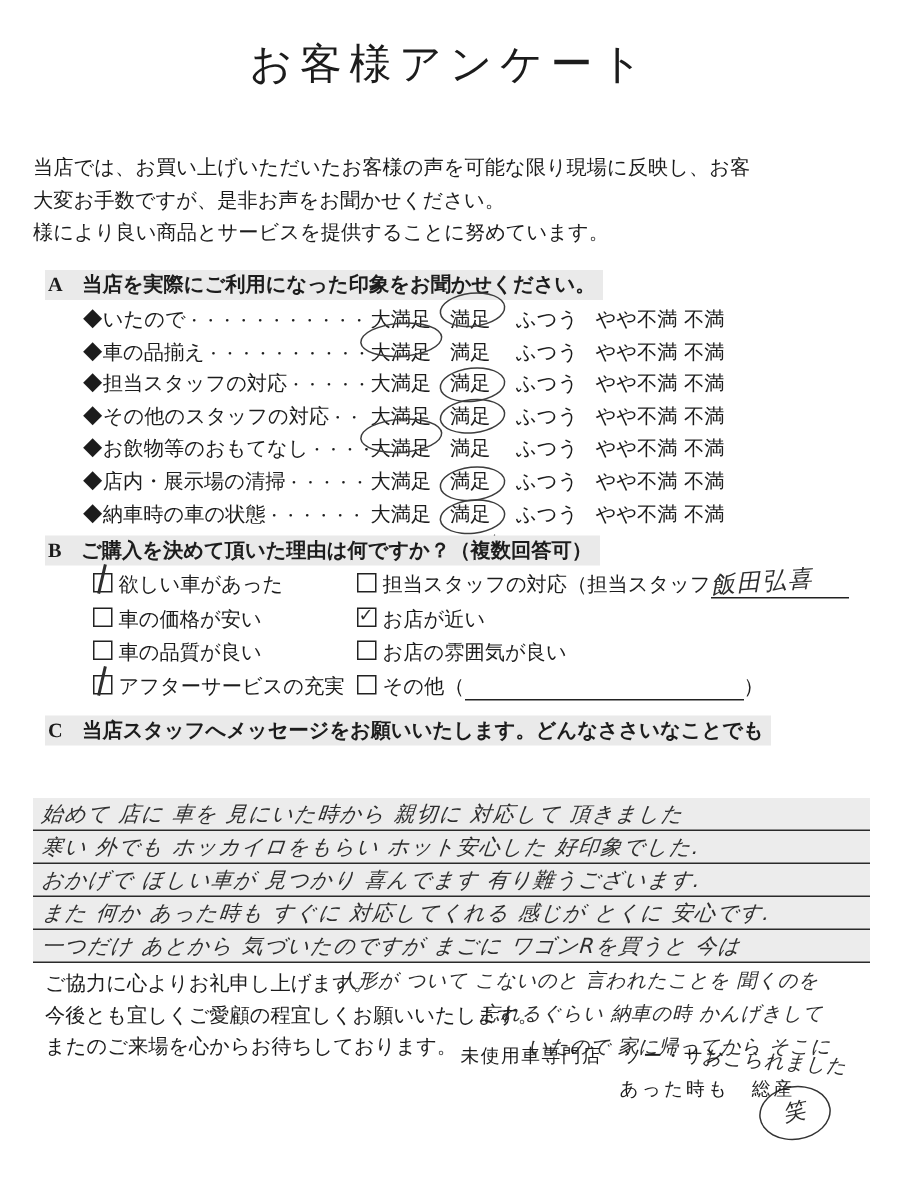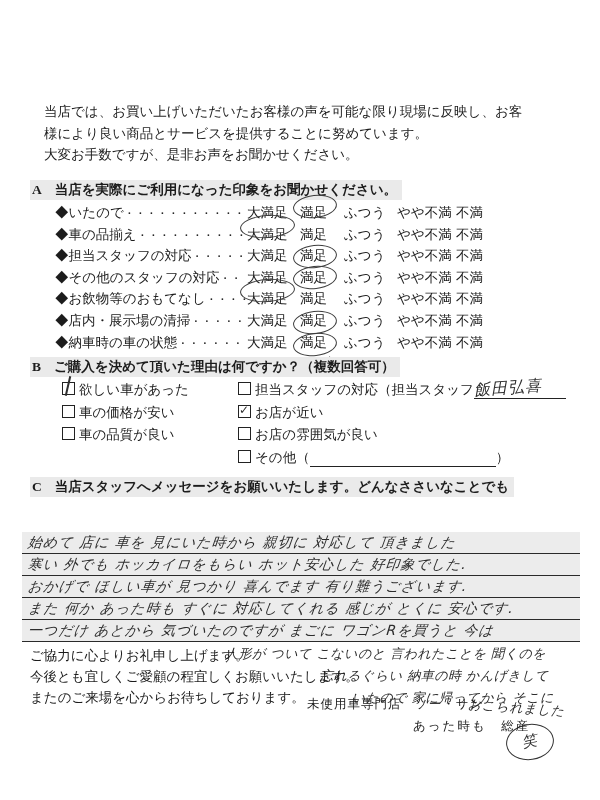--- a/index.html
+++ b/index.html
@@ -7,21 +7,21 @@
     width:600px;height:800px;position:relative;background:#ffffff;
     font-family:"Liberation Serif",serif;color:#1c1c1c;overflow:hidden;
   }
   .page{position:absolute;inset:0;background:#fff;}
 
   
   .title{position:absolute;top:24px;left:0;width:600px;margin:0;text-align:center;
          font-size:28px;font-weight:normal;letter-spacing:5px;}
 
   
-  .intro{position:absolute;left:44px;top:101px;font-size:13.5px;line-height:21.5px;white-space:nowrap;}
+  .intro{position:absolute;left:22px;top:101px;font-size:13.5px;line-height:21.5px;white-space:nowrap;}
 
   
   .sec-header{position:absolute;left:30px;font-size:13.5px;background:#eaeaea;padding:1px 5px 1px 2px;white-space:nowrap;font-weight:bold;}
   .sec-letter{display:inline-block;margin-right:13px;}
   .a-header{top:180px;}
   .b-header{top:357px;}
   .c-header1{top:477px;}
   .c-header2{top:498px;left:55px;margin-top:41px;}
 
   
@@ -73,25 +73,26 @@
 
   
   .footer-shop{position:absolute;left:307px;top:696px;font-size:12.5px;font-family:"Liberation Sans",sans-serif;letter-spacing:1px;}
   .footer-company{position:absolute;left:413px;top:718px;font-size:12.5px;font-family:"Liberation Sans",sans-serif;letter-spacing:2px;}
 </style>
 </head>
 <body>
 
 <div class="page">
 
+  <h1 class="title">お客様アンケート</h1>
 
   <div class="intro">
     <div>当店では、お買い上げいただいたお客様の声を可能な限り現場に反映し、お客</div>
+    <div>大変お手数ですが、是非お声をお聞かせください。</div>
     <div>様により良い商品とサービスを提供することに努めています。</div>
-    <div>大変お手数ですが、是非お声をお聞かせください。</div>
   </div>
 
   <div class="sec-header a-header">
     <span class="sec-letter">A</span><span>当店を実際にご利用になった印象をお聞かせください。</span>
   </div>
 
   <div class="a-rows">
 
     <div class="a-row">
       <span class="a-left"><span>◆いたので</span><span class="a-dots">・・・・・・・・・・・</span></span>
@@ -172,20 +173,23 @@
 
   <div class="b-col b-left">
     <div class="b-item">
       <span class="cbx"><span class="slash-mark"></span></span><span>欲しい車があった</span>
     </div>
     <div class="b-item">
       <span class="cbx"></span><span>車の価格が安い</span>
     </div>
     <div class="b-item">
       <span class="cbx"></span><span>車の品質が良い</span>
+    </div>
+    <div class="b-item">
+      <span class="cbx"><span class="slash-mark"></span></span><span>アフターサービスの充実</span>
     </div>
   </div>
 
   <div class="b-col b-right">
     <div class="b-item">
       <span class="cbx"></span><span>担当スタッフの対応（担当スタッフ</span><span class="staff-underline"><span class="hand staff-name">飯田弘喜</span></span>
     </div>
     <div class="b-item">
       <span class="cbx"><span class="check-mark">✓</span></span><span>お店が近い</span>
     </div>

